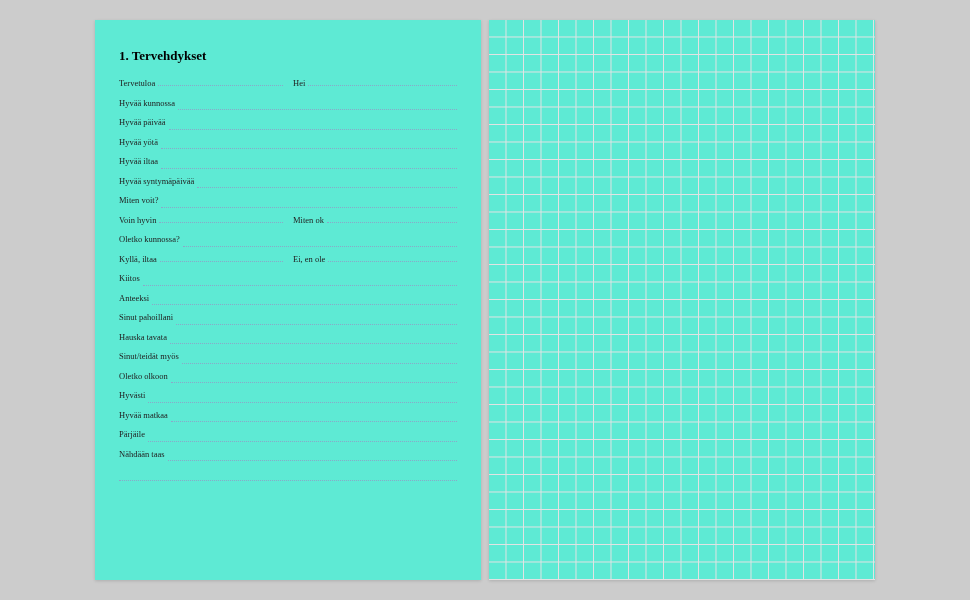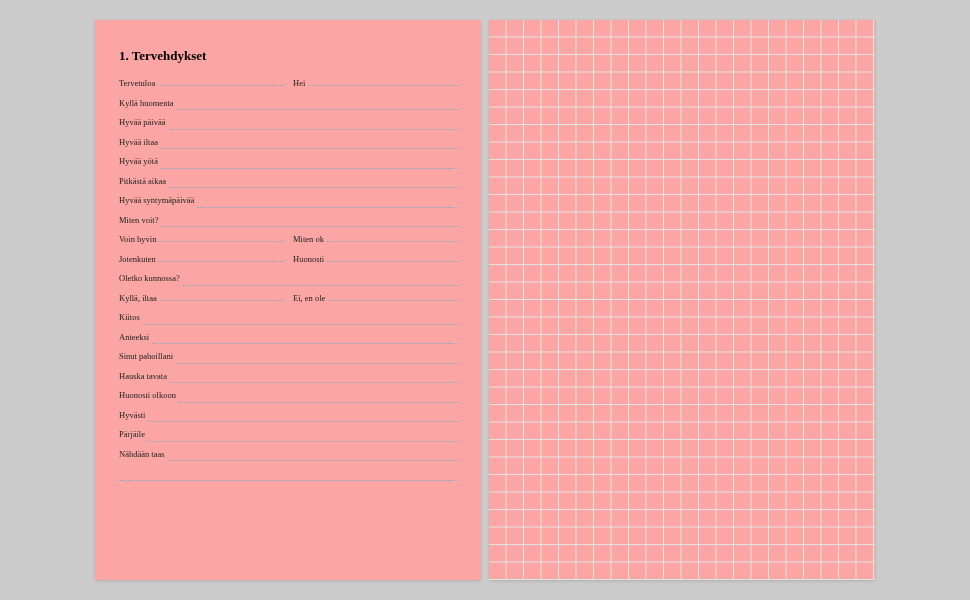--- a/index.html
+++ b/index.html
@@ -11,21 +11,21 @@
     display: flex;
     justify-content: center;
     align-items: center;
     overflow: hidden;
   }
   .spread {
     display: flex;
     gap: 8px;
   }
   .page {
-    background: #fca5a5;
+    background: #5eead4;
     width: 386px;
     height: 560px;
     box-shadow: 0 1px 3px rgba(0,0,0,0.15);
     position: relative;
   }
   .page-left {
     padding: 28px 24px 20px 24px;
   }
   .heading {
     font-weight: bold;
@@ -80,64 +80,50 @@
           <div class="half">
             <span class="term">Tervetuloa</span>
             <span class="line"></span>
           </div>
           <div class="half">
             <span class="term">Hei</span>
             <span class="line"></span>
           </div>
         </div>
         <div class="row full">
-          <span class="term">Kyllä huomenta</span>
+          <span class="term">Hyvää kunnossa</span>
           <span class="line"></span>
         </div>
         <div class="row full">
           <span class="term">Hyvää päivää</span>
           <span class="line"></span>
         </div>
         <div class="row full">
-          <span class="term">Hyvää iltaa</span>
-          <span class="line"></span>
-        </div>
-        <div class="row full">
           <span class="term">Hyvää yötä</span>
           <span class="line"></span>
         </div>
         <div class="row full">
-          <span class="term">Pitkästä aikaa</span>
+          <span class="term">Hyvää iltaa</span>
           <span class="line"></span>
         </div>
         <div class="row full">
           <span class="term">Hyvää syntymäpäivää</span>
           <span class="line"></span>
         </div>
         <div class="row full">
           <span class="term">Miten voit?</span>
           <span class="line"></span>
         </div>
         <div class="row split">
           <div class="half">
             <span class="term">Voin hyvin</span>
             <span class="line"></span>
           </div>
           <div class="half">
             <span class="term">Miten ok</span>
-            <span class="line"></span>
-          </div>
-        </div>
-        <div class="row split">
-          <div class="half">
-            <span class="term">Jotenkuten</span>
-            <span class="line"></span>
-          </div>
-          <div class="half">
-            <span class="term">Huonosti</span>
             <span class="line"></span>
           </div>
         </div>
         <div class="row full">
           <span class="term">Oletko kunnossa?</span>
           <span class="line"></span>
         </div>
         <div class="row split">
           <div class="half">
             <span class="term">Kyllä, iltaa</span>
@@ -158,25 +144,33 @@
         </div>
         <div class="row full">
           <span class="term">Sinut pahoillani</span>
           <span class="line"></span>
         </div>
         <div class="row full">
           <span class="term">Hauska tavata</span>
           <span class="line"></span>
         </div>
         <div class="row full">
-          <span class="term">Huonosti olkoon</span>
+          <span class="term">Sinut/teidät myös</span>
+          <span class="line"></span>
+        </div>
+        <div class="row full">
+          <span class="term">Oletko olkoon</span>
           <span class="line"></span>
         </div>
         <div class="row full">
           <span class="term">Hyvästi</span>
+          <span class="line"></span>
+        </div>
+        <div class="row full">
+          <span class="term">Hyvää matkaa</span>
           <span class="line"></span>
         </div>
         <div class="row full">
           <span class="term">Pärjäile</span>
           <span class="line"></span>
         </div>
         <div class="row full">
           <span class="term">Nähdään taas</span>
           <span class="line"></span>
         </div>

